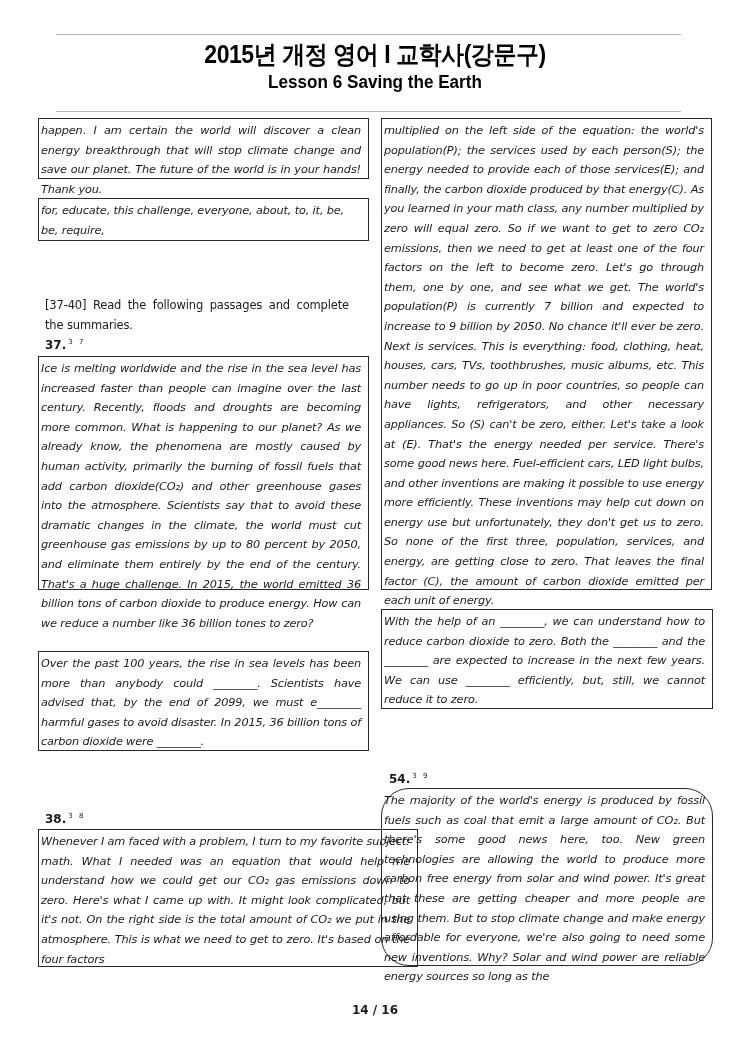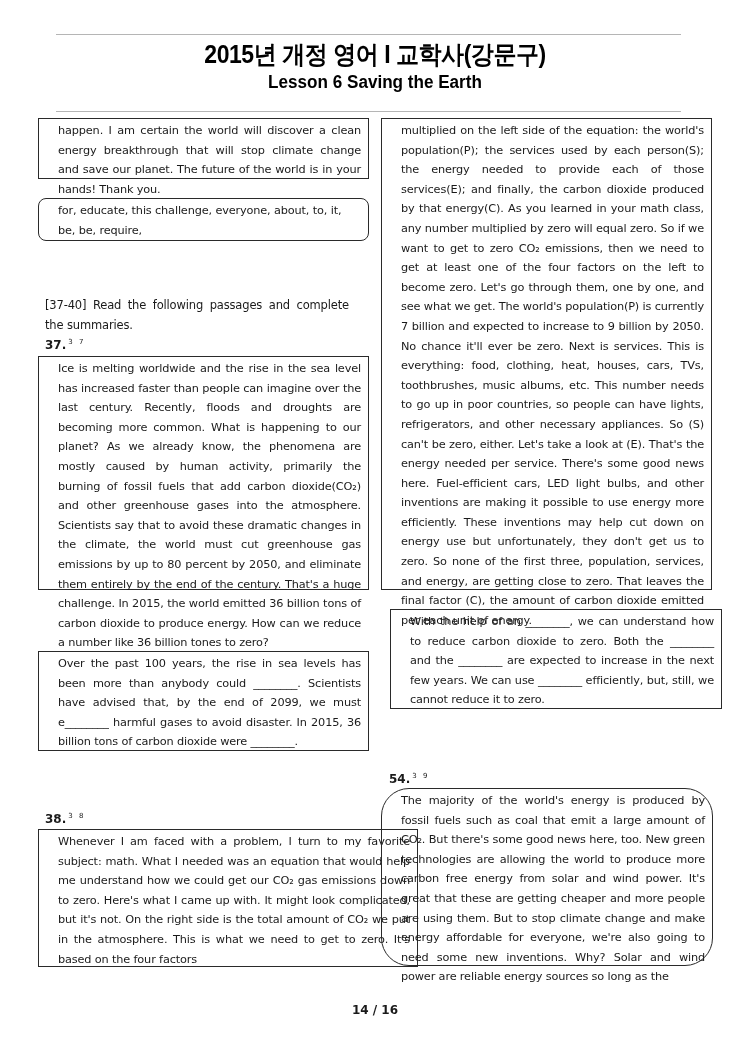--- a/index.html
+++ b/index.html
@@ -10,23 +10,24 @@
   .rule { position: absolute; left: 56px; width: 625px; height: 1px; background: #b5b5b5; }
   .title {
     position: absolute; left: 0; width: 750px; text-align: center;
     font-family: "Liberation Sans", sans-serif; font-weight: bold; color: #000;
   }
   .title.main { top: 38px; font-size: 25px; letter-spacing: -0.5px; transform: scaleX(0.92); }
   .title.sub { top: 72px; font-size: 18px; transform: scaleX(0.95); }
 
   .box {
     position: absolute; border: 1.3px solid #2a2a2a; box-sizing: border-box;
-    padding: 2px 7px 0 19px;
+    padding: 2px 7px 0 2px;
     font-size: 11.3px; line-height: 19.6px; text-align: justify;
     letter-spacing: -0.15px;
+    font-style: italic;
   }
   .col-text {
     position: absolute; font-size: 11.3px; line-height: 19.6px; text-align: justify;
     letter-spacing: -0.15px;
   }
   .bold { font-weight: normal; }
   .qnum { position: absolute; font-size: 12px; font-weight: bold; }
   .qnum sup { font-size: 7px; font-weight: normal; vertical-align: 5px; margin-left: 2px; letter-spacing: 2px; }
   .footer {
     position: absolute; top: 1003px; left: 0; width: 750px; text-align: center;
@@ -38,21 +39,21 @@
 
 <div class="rule" style="top:34px;"></div>
 <div class="title main">2015년 개정 영어 I 교학사(강문구)</div>
 <div class="title sub">Lesson 6 Saving the Earth</div>
 <div class="rule" style="top:111px;"></div>
 
 <div class="box" style="left:38px; top:118px; width:331px; height:61px;">
   <span>happen. I am certain the world will discover a clean energy breakthrough that will stop climate change and save our planet. The future of the world is in your hands! Thank you.</span>
 </div>
 
-<div class="box" style="left:38px; top:198px; width:331px; height:43px; text-align:left;border-radius:8px;">
+<div class="box" style="left:38px; top:198px; width:331px; height:43px; text-align:left;">
   <span>for, educate, this challenge, everyone, about, to, it, be, be, require,</span>
 </div>
 
 <div class="col-text bold" style="left:45px; top:296px; width:304px; font-size:11.5px;">
   <span>[37-40] Read the following passages and complete the summaries.</span>
 </div>
 
 <div class="qnum" style="left:45px; top:338px;">
   <span>37.</span><sup>3 7</sup>
 </div>
@@ -70,21 +71,21 @@
 </div>
 
 <div class="box" style="left:38px; top:829px; width:380px; height:138px;">
   <span>Whenever I am faced with a problem, I turn to my favorite subject: math. What I needed was an equation that would help me understand how we could get our CO₂ gas emissions down to zero. Here's what I came up with. It might look complicated, but it's not. On the right side is the total amount of CO₂ we put in the atmosphere. This is what we need to get to zero. It's based on the four factors</span>
 </div>
 
 <div class="box" style="left:381px; top:118px; width:331px; height:472px;">
   <span>multiplied on the left side of the equation: the world's population(P); the services used by each person(S); the energy needed to provide each of those services(E); and finally, the carbon dioxide produced by that energy(C). As you learned in your math class, any number multiplied by zero will equal zero. So if we want to get to zero CO₂ emissions, then we need to get at least one of the four factors on the left to become zero. Let's go through them, one by one, and see what we get. The world's population(P) is currently 7 billion and expected to increase to 9 billion by 2050. No chance it'll ever be zero. Next is services. This is everything: food, clothing, heat, houses, cars, TVs, toothbrushes, music albums, etc. This number needs to go up in poor countries, so people can have lights, refrigerators, and other necessary appliances. So (S) can't be zero, either. Let's take a look at (E). That's the energy needed per service. There's some good news here. Fuel-efficient cars, LED light bulbs, and other inventions are making it possible to use energy more efficiently. These inventions may help cut down on energy use but unfortunately, they don't get us to zero. So none of the first three, population, services, and energy, are getting close to zero. That leaves the final factor (C), the amount of carbon dioxide emitted per each unit of energy.</span>
 </div>
 
-<div class="box" style="left:381px; top:609px; width:332px; height:100px;margin-left:9px;">
+<div class="box" style="left:381px; top:609px; width:332px; height:100px;">
   <span>With the help of an ________, we can understand how to reduce carbon dioxide to zero. Both the ________ and the ________ are expected to increase in the next few years. We can use ________ efficiently, but, still, we cannot reduce it to zero.</span>
 </div>
 
 <div class="qnum" style="left:389px; top:772px;">
   <span>54.</span><sup>3 9</sup>
 </div>
 
 <div class="box" style="left:381px; top:788px; width:332px; height:178px;border-radius:28px;">
   <span>The majority of the world's energy is produced by fossil fuels such as coal that emit a large amount of CO₂. But there's some good news here, too. New green technologies are allowing the world to produce more carbon free energy from solar and wind power. It's great that these are getting cheaper and more people are using them. But to stop climate change and make energy affordable for everyone, we're also going to need some new inventions. Why? Solar and wind power are reliable energy sources so long as the</span>
 </div>

